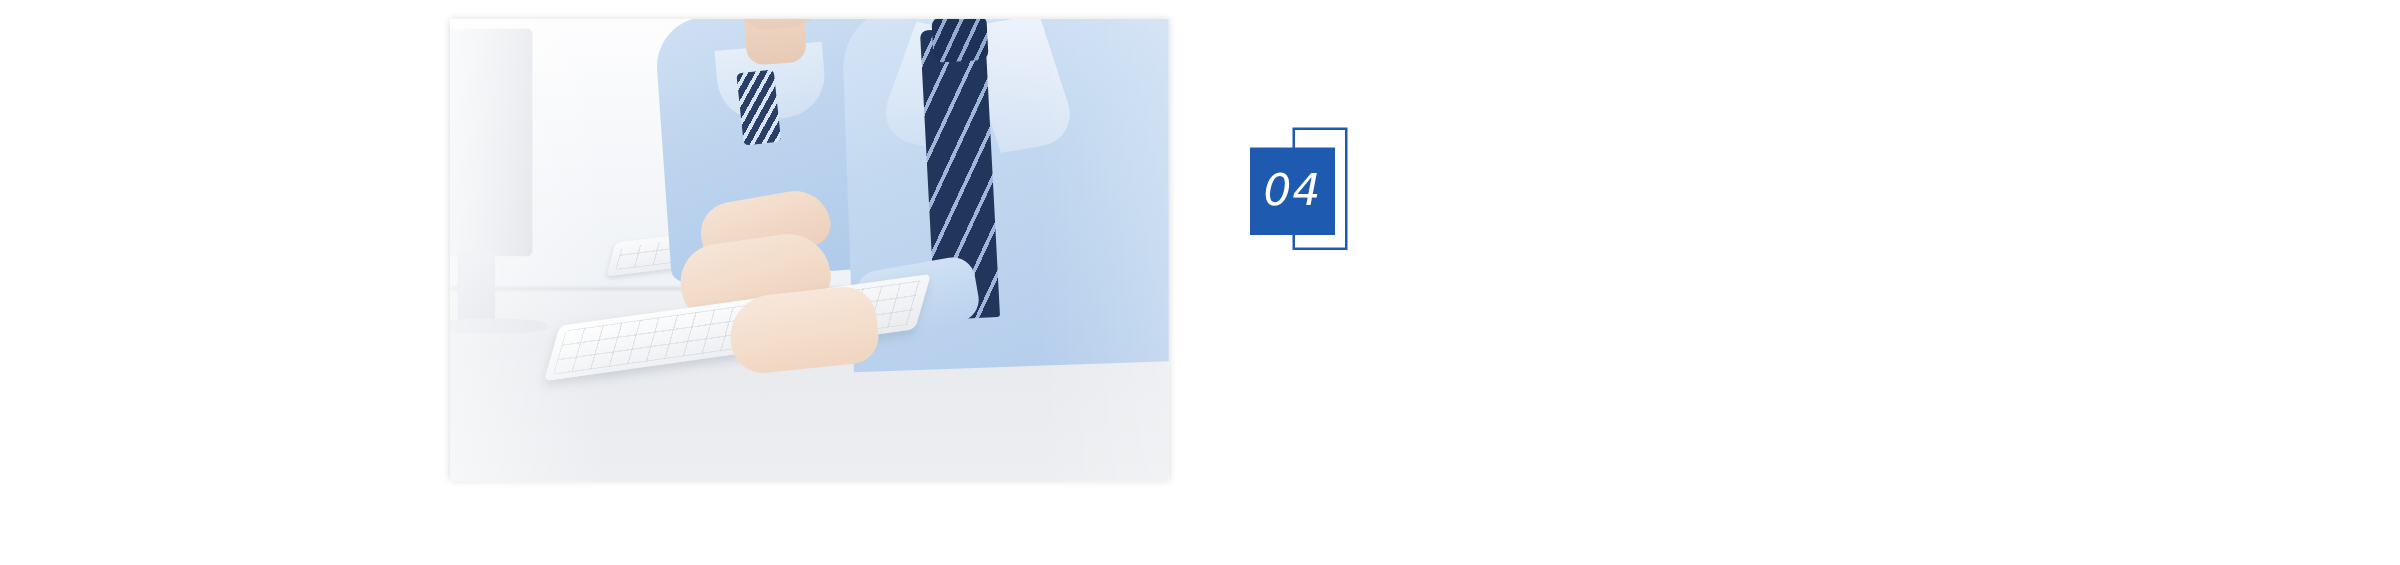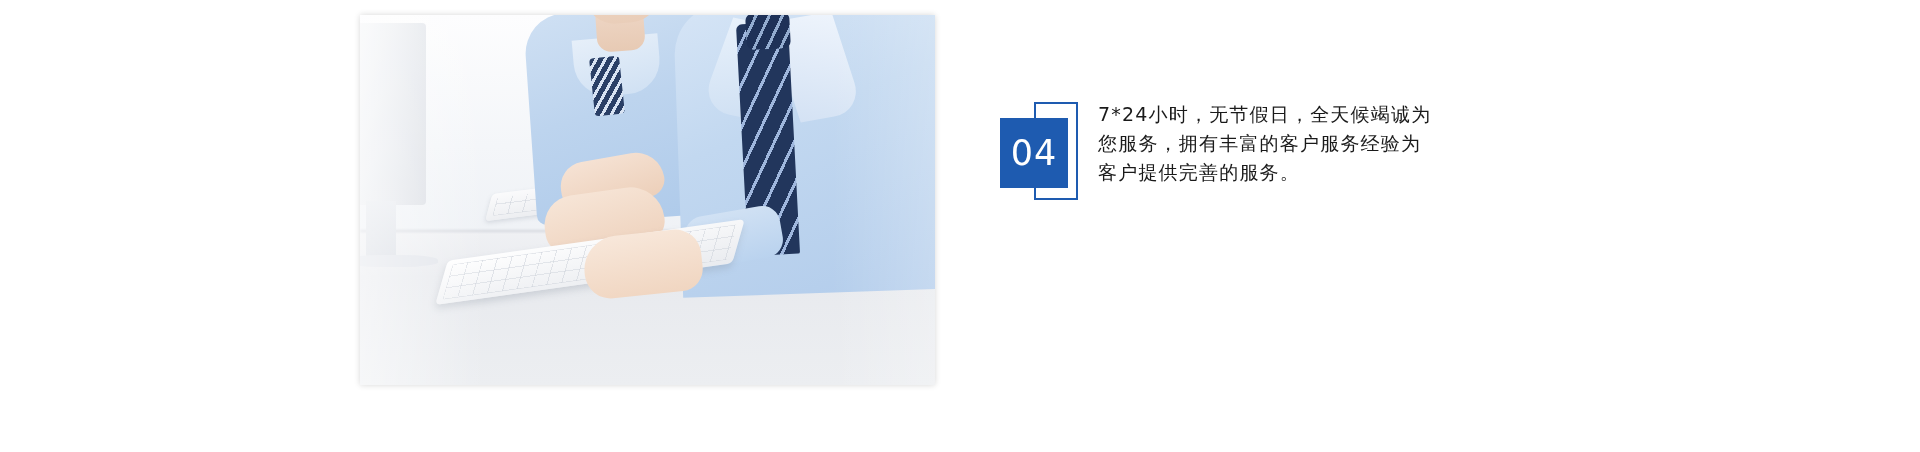--- a/index.html
+++ b/index.html
@@ -271,20 +271,21 @@
     width: 620px;
     height: 200px;
   }
 
   .badge {
     position: absolute;
     left: 0;
     top: 18px;
     width: 72px;
     height: 80px;
+    font-style: italic;
   }
   .badge-outline {
     position: absolute;
     left: 34px;
     top: -16px;
     width: 44px;
     height: 98px;
     border: 2px solid #1E5BB0;
     background: transparent;
   }
@@ -387,21 +388,16 @@
   <div class="content">
 
     <div class="badge">
       <div class="badge-outline"></div>
       <div class="badge-square">
         <span class="badge-number">04</span>
       </div>
     </div>
 
     <div class="text-col">
-      <div class="desc">
-        <span class="desc-line">7*24小时，无节假日，全天候竭诚为</span>
-        <span class="desc-line">您服务，拥有丰富的客户服务经验为</span>
-        <span class="desc-line">客户提供完善的服务。</span>
-      </div>
     </div>
 
   </div>
 </div>
 
 </body></html>

